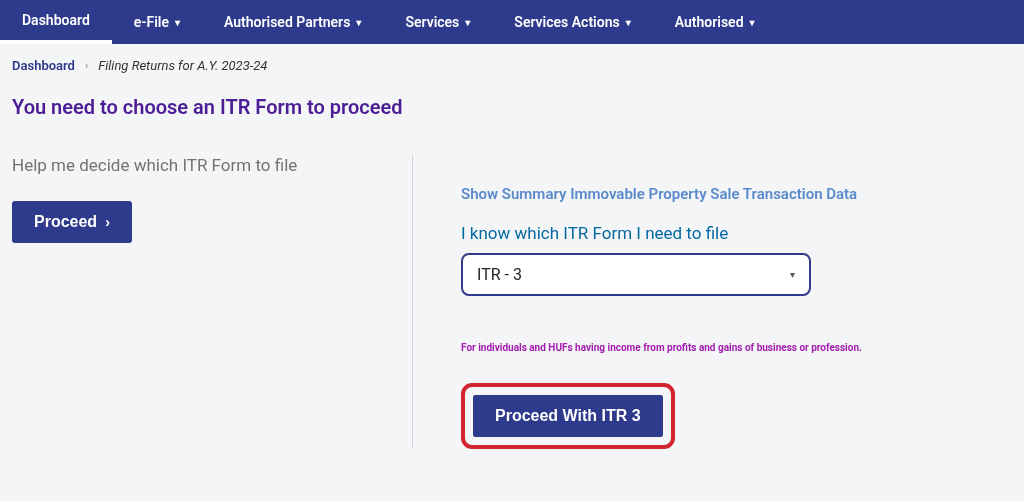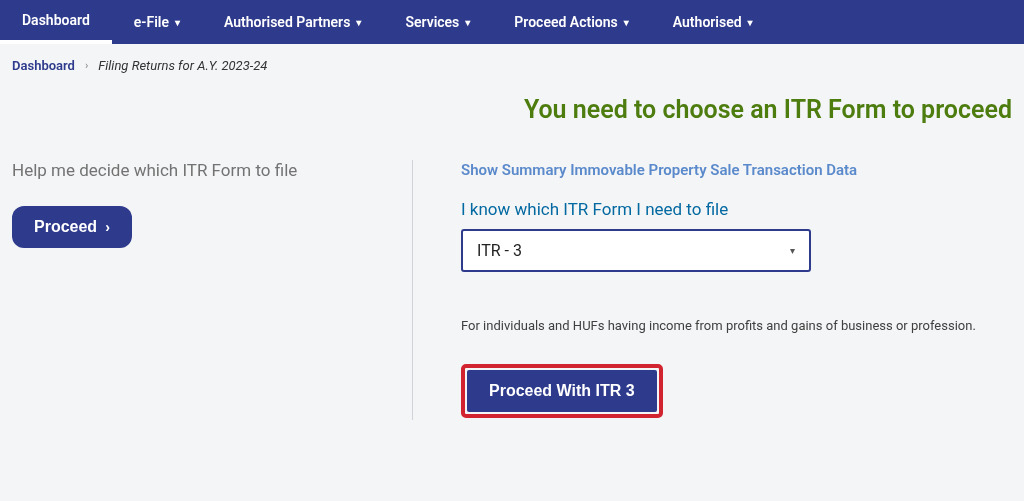--- a/index.html
+++ b/index.html
@@ -45,57 +45,57 @@
   .breadcrumb .sep { color: #888; font-size: 11px; }
   .breadcrumb .current { color: #333; font-style: italic; }
   .content { padding: 14px 12px 0 12px; }
   .section-label {
     font-size: 20px;
     font-weight: 600;
     color: #2a2a2a;
     margin-bottom: 20px;
   }
   .page-title {
-    font-size: 25px;
-    font-weight: 600;
-    color: #4d7c0f;
+    font-size: 20px;
+    font-weight: 600;
+    color: #4c1d95;
     margin-bottom: 36px;
-    text-align: right;
   }
   .two-col {
     display: flex;
     align-items: flex-start;
   }
   .col-left {
     width: 400px;
     padding-right: 30px;
   }
   .divider {
     width: 1px;
     background: #cfd2d8;
     align-self: stretch;
     min-height: 260px;
   }
   .col-right {
     flex: 1;
     padding-left: 48px;
+    margin-top: 29px;
   }
   .help-text {
     font-size: 17px;
     color: #737373;
     margin-bottom: 26px;
   }
   .btn {
     background: #2e3a8c;
     color: #fff;
     border: none;
     padding: 12px 22px;
     font-size: 16px;
     font-weight: 600;
-    border-radius: 12px;
+    border-radius: 3px;
     cursor: pointer;
     display: inline-flex;
     align-items: center;
     gap: 8px;
   }
   .btn .chev-r { font-size: 14px; font-weight: 700; }
   .summary-link {
     color: #5a8acb;
     font-size: 15px;
     font-weight: 600;
@@ -104,44 +104,45 @@
     cursor: pointer;
   }
   .know-label {
     font-size: 17px;
     color: #0369a1;
     margin-bottom: 10px;
   }
   .select-box {
     width: 350px;
     border: 2px solid #2e3a8c;
-    border-radius: 3px;
+    border-radius: 8px;
     background: #fff;
     padding: 10px 14px;
     font-size: 16px;
     color: #222;
     display: flex;
     justify-content: space-between;
     align-items: center;
     cursor: pointer;
     margin-bottom: 44px;
   }
   .select-box .caret { font-size: 10px; color: #555; }
   .desc-text {
-    font-size: 13px;
-    color: #404040;
+    font-size: 10px;
+    color: #a21caf;
     line-height: 1.5;
     margin-bottom: 28px;
     max-width: 560px;
+    font-weight: bold;
   }
   .btn-highlight {
     display: inline-block;
     border: 4px solid #d22330;
-    border-radius: 5px;
-    padding: 2px;
+    border-radius: 11px;
+    padding: 8px;
   }
   .btn-proceed2 {
     background: #2e3a8c;
     color: #fff;
     border: none;
     padding: 12px 22px;
     font-size: 16px;
     font-weight: 600;
     border-radius: 2px;
     cursor: pointer;
@@ -160,21 +161,21 @@
     </div>
     <div class="nav-item">
       <span>Authorised Partners</span>
       <span class="chev">▾</span>
     </div>
     <div class="nav-item">
       <span>Services</span>
       <span class="chev">▾</span>
     </div>
     <div class="nav-item">
-      <span>Proceed Actions</span>
+      <span>Services Actions</span>
       <span class="chev">▾</span>
     </div>
     <div class="nav-item">
       <span>Authorised</span>
       <span class="chev">▾</span>
     </div>
   </nav>
 
 <div class="breadcrumb">
   <a href="#">Dashboard</a>

